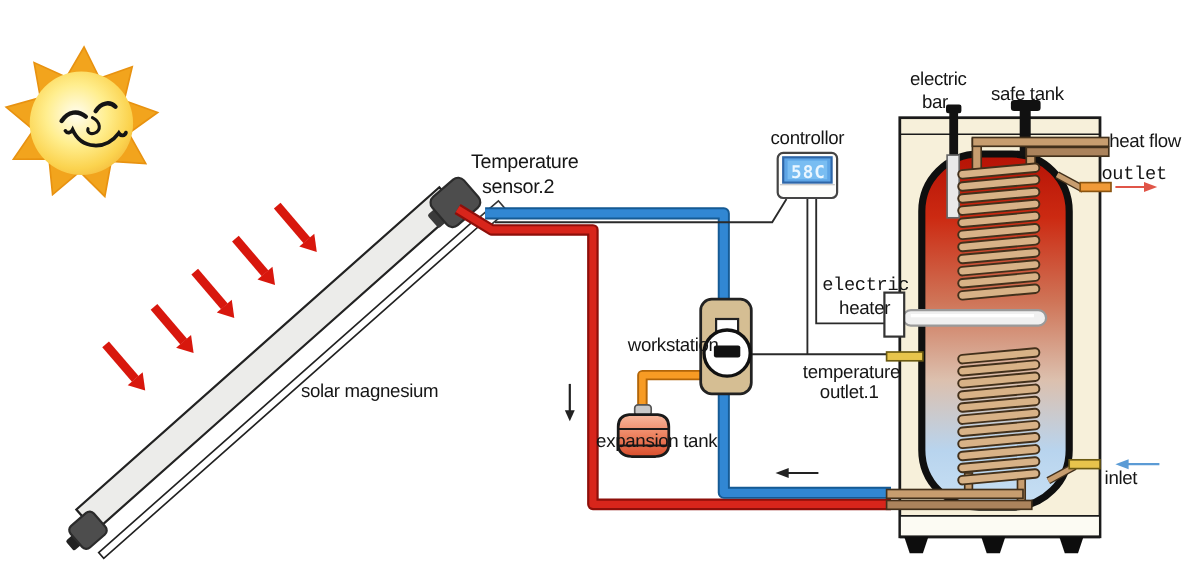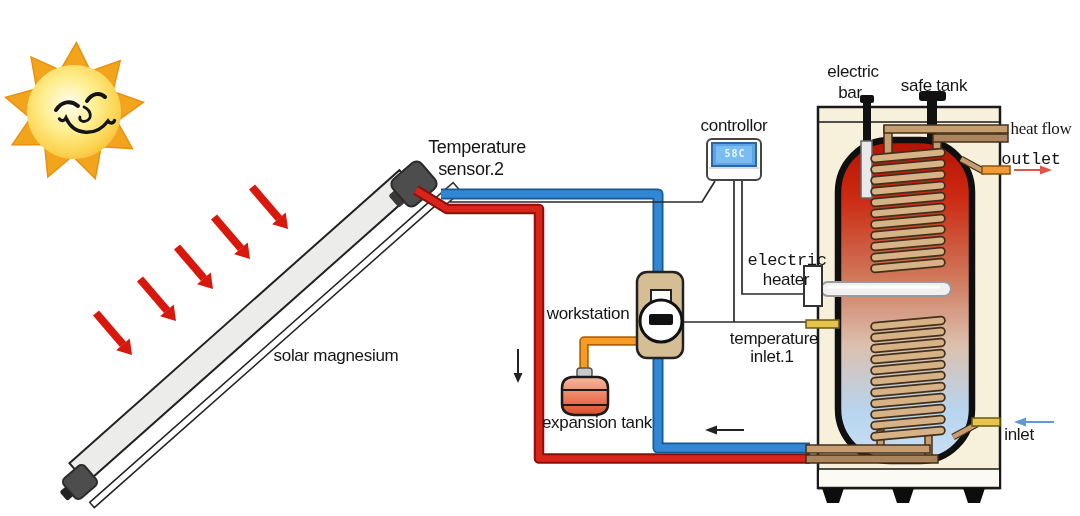--- a/index.html
+++ b/index.html
@@ -3,21 +3,21 @@
 <meta charset="utf-8">
 <style>
   html,body{margin:0;padding:0;background:#ffffff;}
   #canvas{position:relative;width:1080px;height:516px;background:#ffffff;overflow:hidden;
           font-family:"Liberation Sans",sans-serif;}
   svg{position:absolute;left:0;top:0;}
   .lbl{position:absolute;transform:translateX(-50%);font-size:17px;color:#151515;
        letter-spacing:-0.3px;line-height:1;white-space:nowrap;}
   .lbl.lg{font-size:18px;}
   .display{position:absolute;transform:translateX(-50%);
-       font-family:"DejaVu Sans Mono",monospace;font-size:10px;font-weight:bold;
+       font-family:"DejaVu Sans Mono",monospace;font-size:16px;font-weight:bold;
        color:#eaf6ff;letter-spacing:1px;line-height:1;}
 </style>
 </head>
 <body>
 
 <div id="canvas">
 
 <svg width="1080" height="516" viewBox="0 0 1080 516">
   <defs>
     <radialGradient id="sunGrad" cx="45%" cy="42%" r="65%">
@@ -224,30 +224,30 @@
 </svg>
 
 <div class="lbl lg" style="left:477px;top:138px;">Temperature</div>
 <div class="lbl lg" style="left:471px;top:160px;">sensor.2</div>
 
 <div class="lbl" style="left:734px;top:117px;">controllor</div>
 <div class="display" style="left:735px;top:149px;">58C</div>
 
 <div class="lbl" style="left:336px;top:347px;">solar magnesium</div>
 
-<div class="lbl" style="left:588px;top:305px;">workstation</div>
-<div class="lbl" style="left:597px;top:414px;">expansion tank</div>
+<div class="lbl" style="left:612px;top:305px;">workstation</div>
+<div class="lbl" style="left:597px;top:392px;">expansion tank</div>
 
 <div class="lbl" style="left:787px;top:252px;font-family:Liberation Mono, monospace;">electric</div>
 <div class="lbl" style="left:786px;top:271px;">heater</div>
 
 <div class="lbl" style="left:774px;top:330px;">temperature</div>
-<div class="lbl" style="left:772px;top:348px;">inlet.1</div>
+<div class="lbl" style="left:772px;top:348px;">outlet.1</div>
 
 <div class="lbl" style="left:853px;top:63px;">electric</div>
 <div class="lbl" style="left:850px;top:84px;">bar</div>
 
 <div class="lbl" style="left:934px;top:77px;">safe tank</div>
-<div class="lbl" style="left:1041px;top:120px;font-family:Liberation Serif, serif;">heat flow</div>
+<div class="lbl" style="left:1041px;top:120px;">heat flow</div>
 <div class="lbl" style="left:1031px;top:151px;font-family:Liberation Mono, monospace;">outlet</div>
 <div class="lbl" style="left:1019px;top:398px;margin-top:28px;">inlet</div>
 
 </div>
 
 </body></html>

